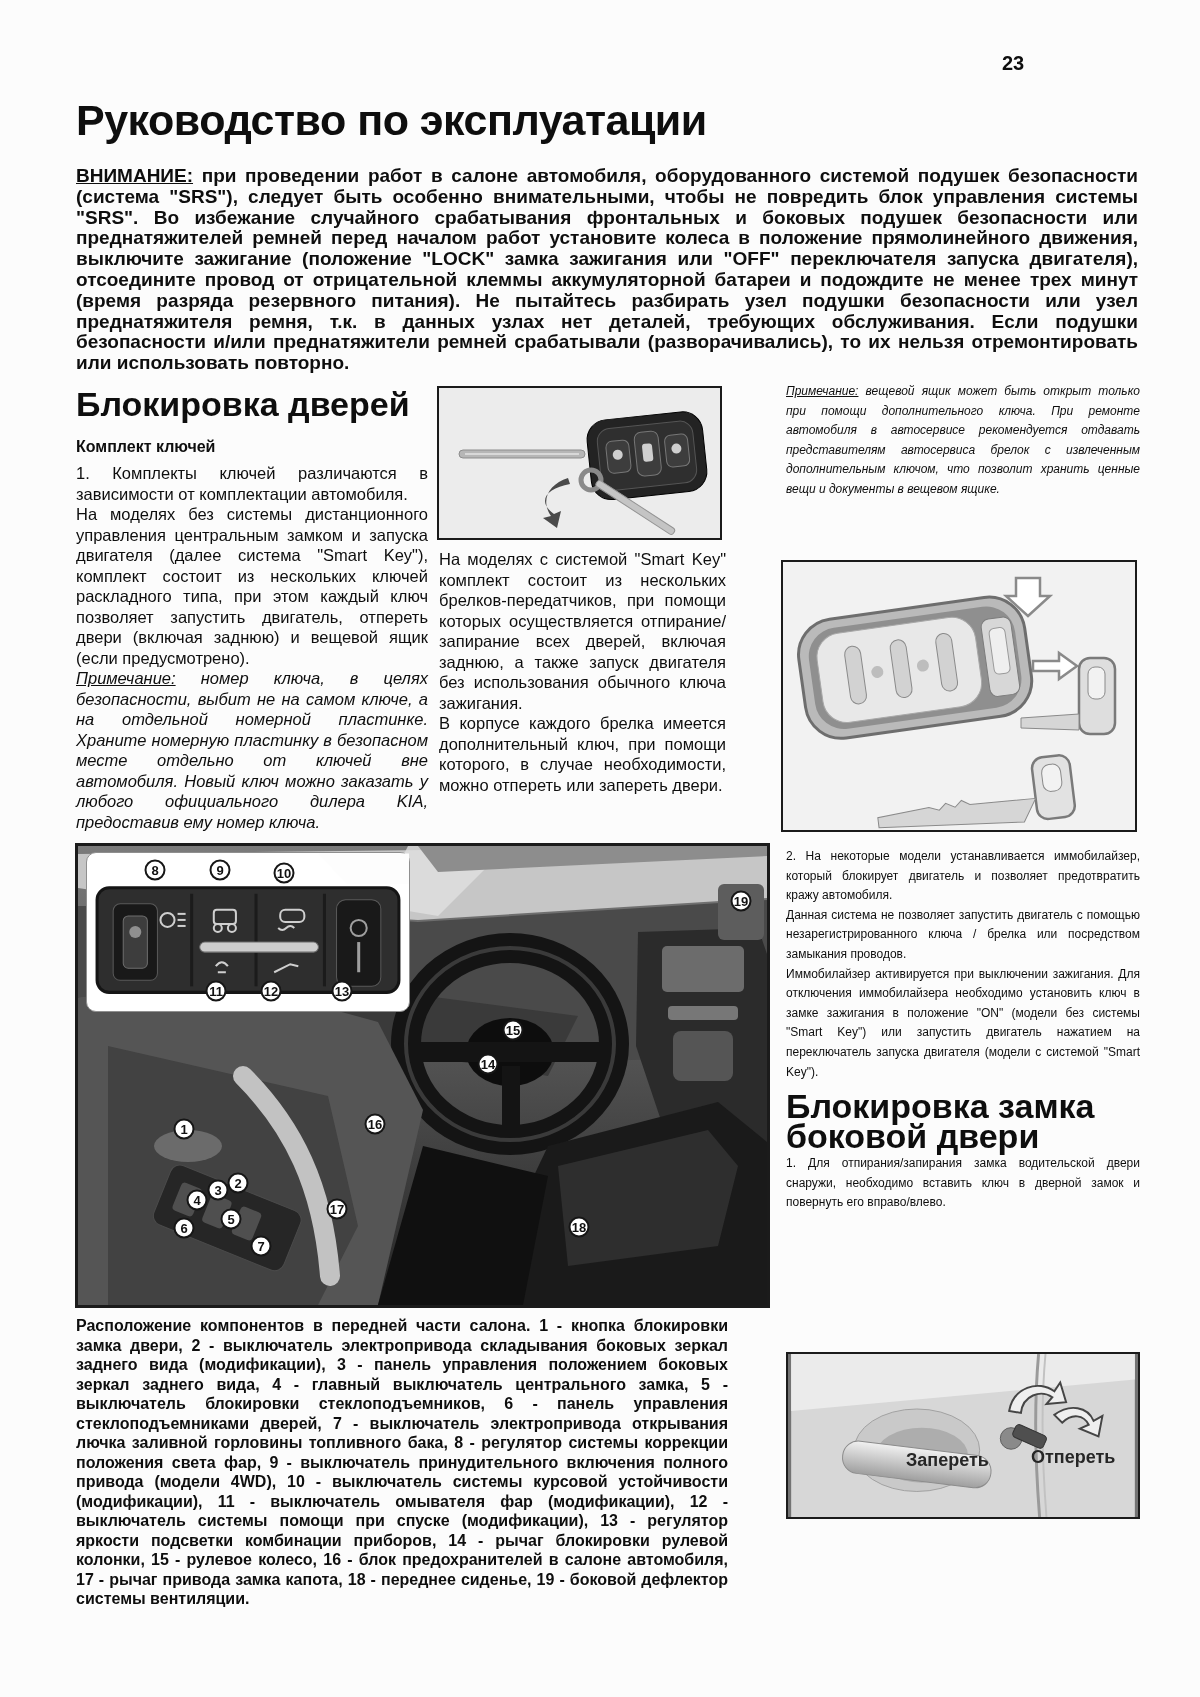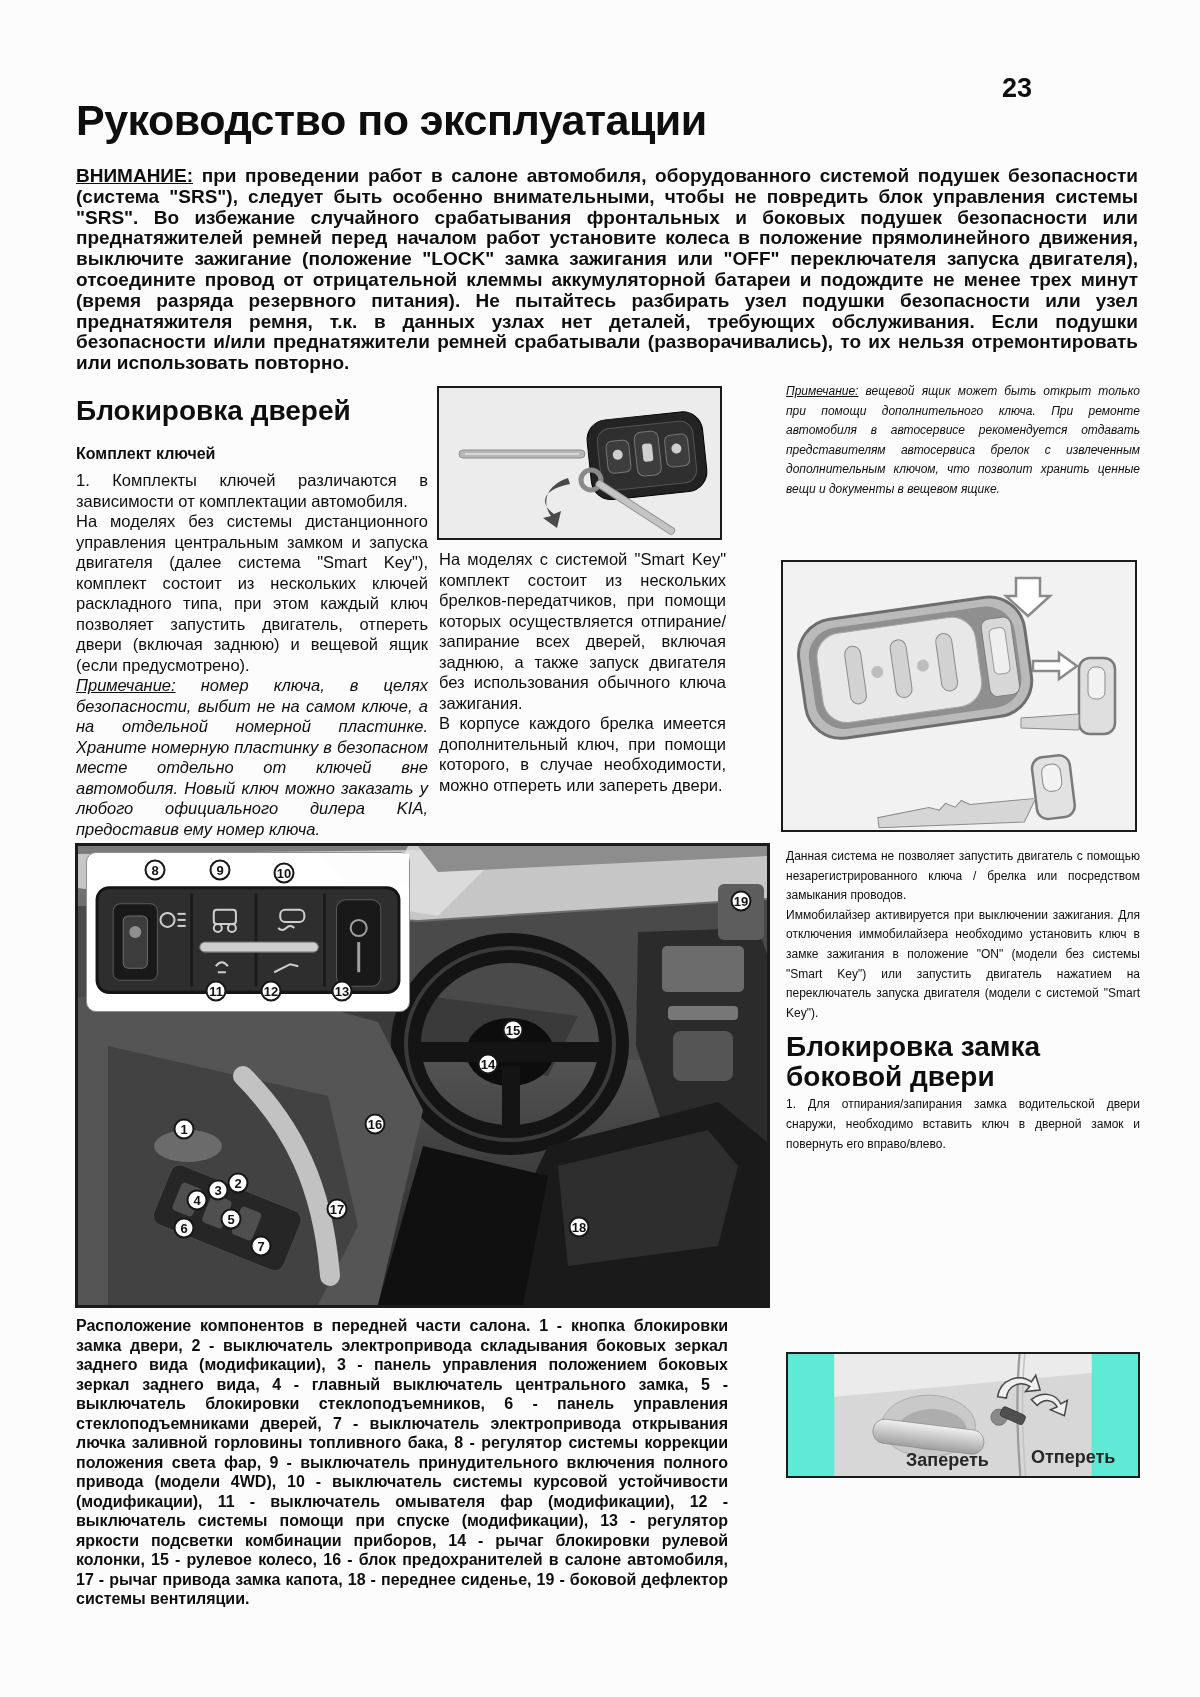--- a/index.html
+++ b/index.html
@@ -1,25 +1,25 @@
 <!DOCTYPE html>
 <html><head>
 <meta charset="utf-8">
 <style>
   html,body{margin:0;padding:0;background:#9a9a9a;}
   .page{position:relative;width:1200px;height:1697px;margin:0 auto;background:#fcfcfc;
         font-family:"Liberation Sans",sans-serif;color:#0e0e0e;overflow:hidden;}
   .abs{position:absolute;}
   .just{text-align:justify;}
-  .pagenum{font-size:27px;font-weight:bold;margin-top:21px;}
+  .pagenum{font-size:20px;font-weight:bold;}
   .title{font-size:43px;font-weight:bold;letter-spacing:-0.5px;white-space:nowrap;}
   .warning{font-size:19px;font-weight:bold;line-height:20.8px;}
   .u{text-decoration:underline;}
   .col p{margin:0;font-size:16.5px;line-height:20.5px;}
-  .col .h2{font-size:28px;line-height:30px;font-weight:bold;margin:16px 0 3px 0;}
+  .col .h2{font-size:34px;line-height:30px;font-weight:bold;margin:9px 0 3px 0;}
   .col .h3{font-size:16px;line-height:25px;font-weight:bold;margin:15px 0 4px 0;}
   .note{font-style:italic;}
   .rc p{font-size:12px;line-height:19.6px;}
   .fig{position:absolute;border:2px solid #1b1b1b;background:#ededed;box-sizing:border-box;}
   .fig svg{display:block;width:100%;height:100%;}
   .fig-interior{border-width:3px;background:#3c3c3c;}
   .inset{position:absolute;left:8px;top:6px;width:322px;height:158px;background:#fff;
          border:1px solid #8f8f8f;border-radius:10px;}
   .inset svg{display:block;width:100%;height:100%;}
   .callout{position:absolute;width:21px;height:21px;border-radius:50%;background:#fff;
@@ -112,27 +112,28 @@
       </g>
       <g transform="rotate(-7 190 235)">
         <rect x="252" y="204" width="38" height="62" rx="11" fill="#e2e2e2" stroke="#7a7a7a" stroke-width="2.5"></rect>
         <rect x="261" y="212" width="19" height="27" rx="8" fill="#f2f2f2" stroke="#8a8a8a"></rect>
         <path d="M252,244 L186,242 l-8,-5 -7,6 -9,-5 -7,6 -10,-4 -52,4 0,10 145,12 Z" fill="#d6d6d6" stroke="#8a8a8a"></path>
       </g>
     </svg>
   </div>
 
   <div class="abs col rc" style="left:786px;top:847px;width:354px;">
+    <p class="just">2. На некоторые модели устанавливается иммобилайзер, который блокирует двигатель и позволяет предотвратить кражу автомобиля.</p>
     <p class="just">Данная система не позволяет запустить двигатель с помощью незарегистрированного ключа / брелка или посредством замыкания проводов.</p>
     <p class="just">Иммобилайзер активируется при выключении зажигания. Для отключения иммобилайзера необходимо установить ключ в замке зажигания в положение "ON" (модели без системы "Smart Key") или запустить двигатель нажатием на переключатель запуска двигателя (модели с системой "Smart Key").</p>
     <div class="h2" style="margin-top:9px;">Блокировка замка боковой двери</div>
     <p class="just">1. Для отпирания/запирания замка водительской двери снаружи, необходимо вставить ключ в дверной замок и повернуть его вправо/влево.</p>
   </div>
 
-  <div class="fig" style="left:786px;top:1352px;width:354px;height:126px;background:#5eead4;">
+  <div class="fig" style="left:786px;top:1352px;width:354px;height:167px;background:#737373;">
     <svg viewBox="0 0 350 166">
       <defs>
         <linearGradient id="hg" x1="0" y1="0" x2="0" y2="1">
           <stop offset="0" stop-color="#f1f1f1"></stop>
             <stop offset="1" stop-color="#9f9f9f"></stop>
         </linearGradient>
       </defs>
       <rect x="0" y="0" width="350" height="166" fill="#d7d7d7"></rect>
       <polygon points="0,0 350,0 350,26 0,58" fill="#ebebeb"></polygon>
       <path d="M252,0 C247,55 249,115 253,166" stroke="#9a9a9a" stroke-width="3" fill="none"></path>

